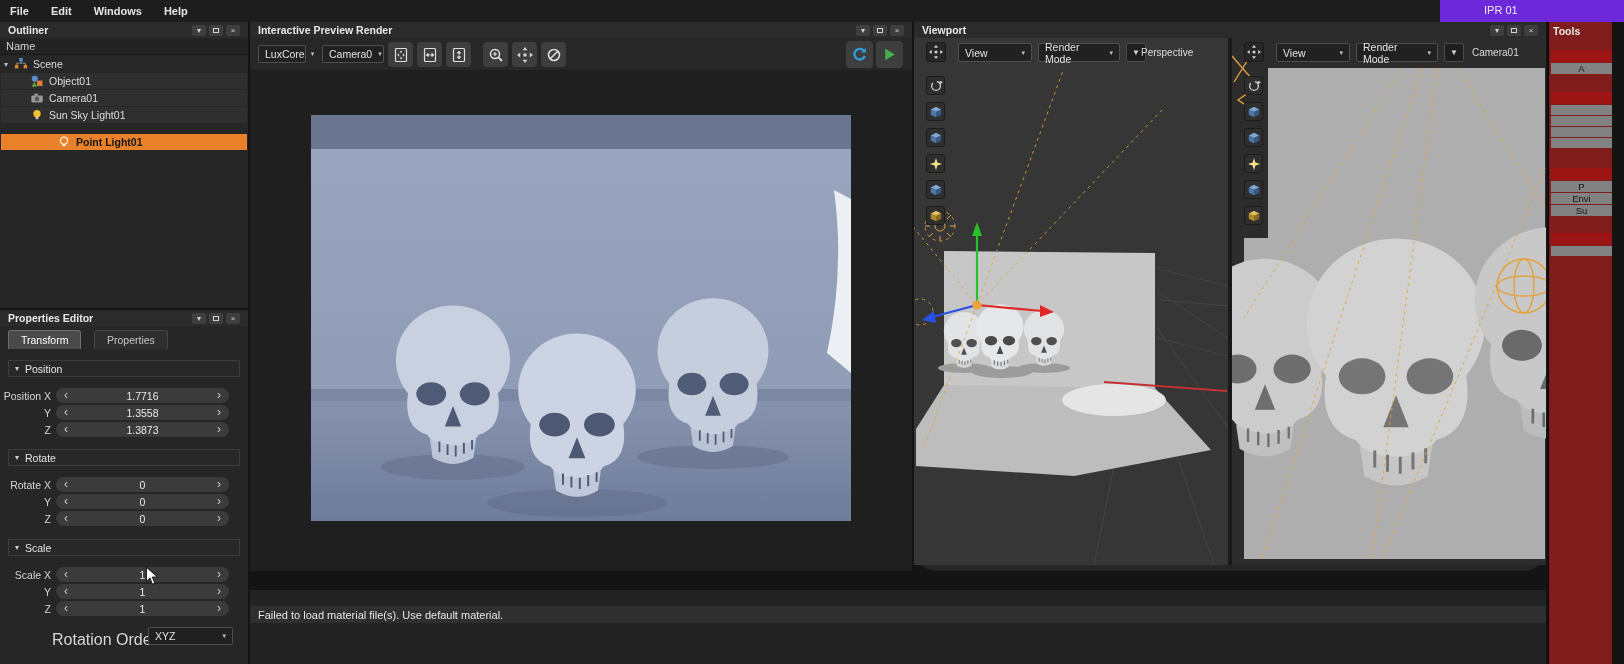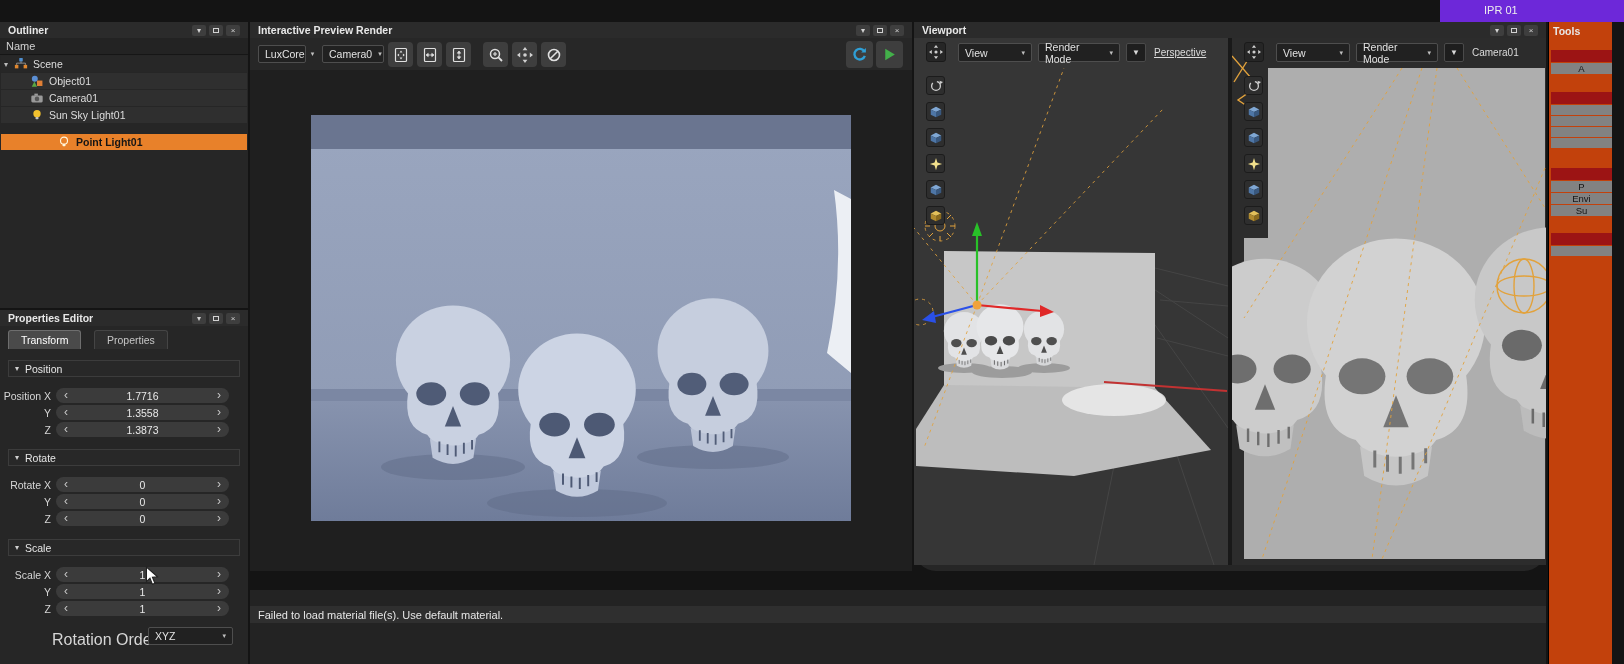--- a/index.html
+++ b/index.html
@@ -166,20 +166,26 @@
       <symbol id="ic-bulb-o" viewBox="0 0 16 16">
         <circle cx="8" cy="6.5" r="4" fill="none" stroke="#fff6dc" stroke-width="1.3"></circle>
         <rect x="6.3" y="10.4" width="3.4" height="2.4" rx="0.8" fill="#fff6dc"></rect>
       </symbol>
       <symbol id="ic-cursor" viewBox="0 0 12 18">
         <path d="M1 1 L1 14 L4.2 11 L6.4 16.5 L8.6 15.5 L6.4 10.2 L11 9.8 Z" fill="#fff" stroke="#222" stroke-width="1"></path>
       </symbol>
     </defs>
   </svg>
 
+  <div class="menubar">
+    <span class="menu-item">File</span>
+    <span class="menu-item">Edit</span>
+    <span class="menu-item">Windows</span>
+    <span class="menu-item">Help</span>
+  </div>
   <div class="menubar-right">
     <span class="ipr-badge">IPR 01</span>
   </div>
 
   <div class="panel" style="left:0;top:22px;width:248px;height:286px;">
     <div class="panel-header">
       <span class="panel-title">Outliner</span>
       <div class="winbtns">
         <span class="winbtn">▾</span>
         <span class="winbtn"><span class="sq"></span></span>
@@ -483,21 +489,21 @@
       </div>
       <div class="dd" style="left:44px;top:5px;width:74px;height:19px;justify-content:center;">
         <span>View</span>
         <span class="arrow">▾</span>
       </div>
       <div class="dd" style="left:124px;top:5px;width:82px;height:19px;">
         <span>Render Mode</span>
         <span class="arrow">▾</span>
       </div>
       <div class="vp-dd-btn" style="left:212px;top:5px;">▼</div>
-      <span class="vp-label" style="left:240px;text-decoration:underline;">Perspective</span>
+      <span class="vp-label" style="left:227px;">Perspective</span>
       <div class="vp-icon" style="top:38px;">
         <svg width="14" height="14">
             <use href="#ic-orbit"></use>
           </svg>
         </div>
       <div class="vp-icon" style="top:64px;">
         <svg width="14" height="14">
             <use href="#ic-cube"></use>
           </svg>
         </div>
@@ -592,21 +598,21 @@
             <use href="#ic-cube"></use>
           </svg>
         </div>
     </div>
   </div>
 
   <div class="panel" style="left:250px;top:590px;width:1296px;height:74px;background:#232323;">
     <div class="console-msg">Failed to load material file(s). Use default material.</div>
   </div>
 
-  <div class="panel" style="left:1548px;top:22px;width:64px;height:642px;background:#c2410c;border-left:1px solid #000;">
+  <div class="panel" style="left:1548px;top:22px;width:64px;height:642px;background:#7f1d1d;border-left:1px solid #000;">
     <div class="tools-title">Tools</div>
     <div class="tbar red" style="top:28px;"></div>
     <div class="tbar gray" style="top:41px;">
         <span>A</span>
       </div>
     <div class="tbar red" style="top:70px;"></div>
     <div class="tbar gray" style="top:83px;height:10px;"></div>
     <div class="tbar gray" style="top:94px;height:10px;"></div>
     <div class="tbar gray" style="top:105px;height:10px;"></div>
     <div class="tbar gray" style="top:116px;height:10px;"></div>

